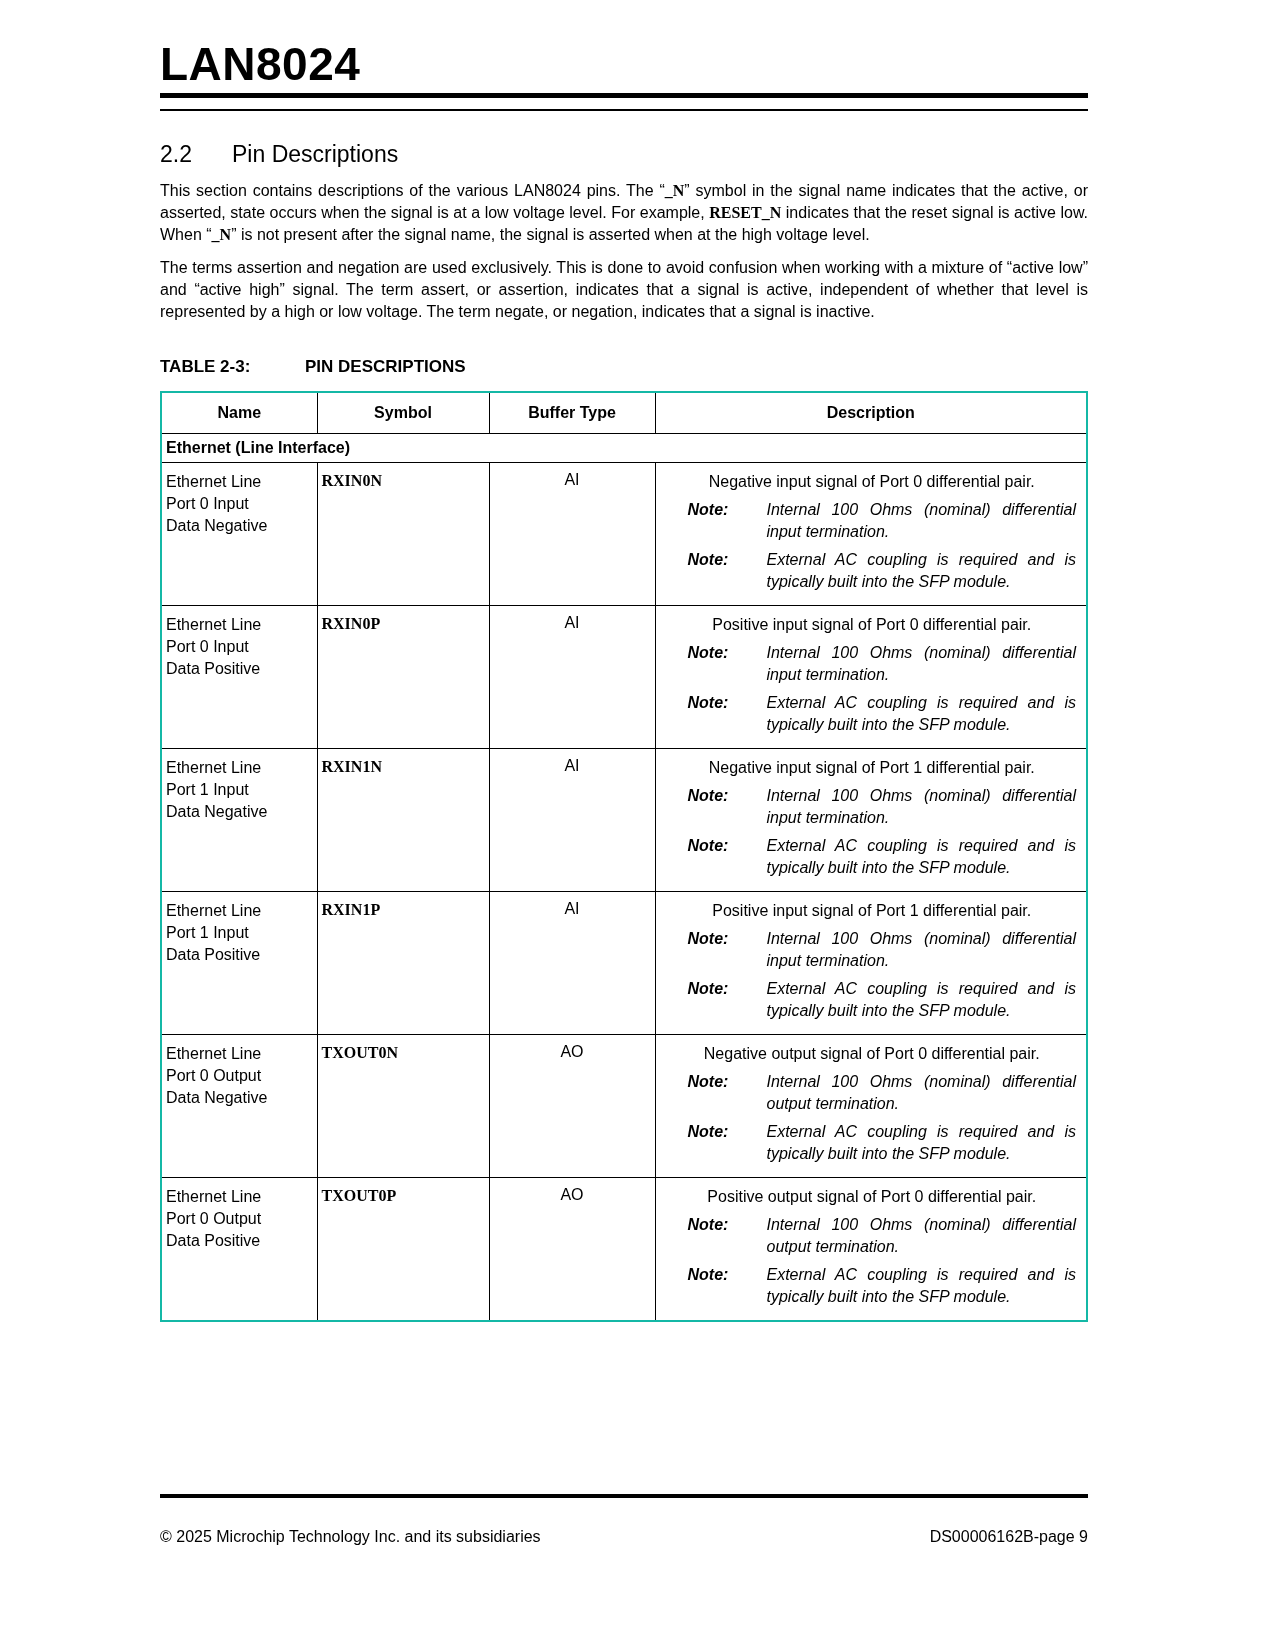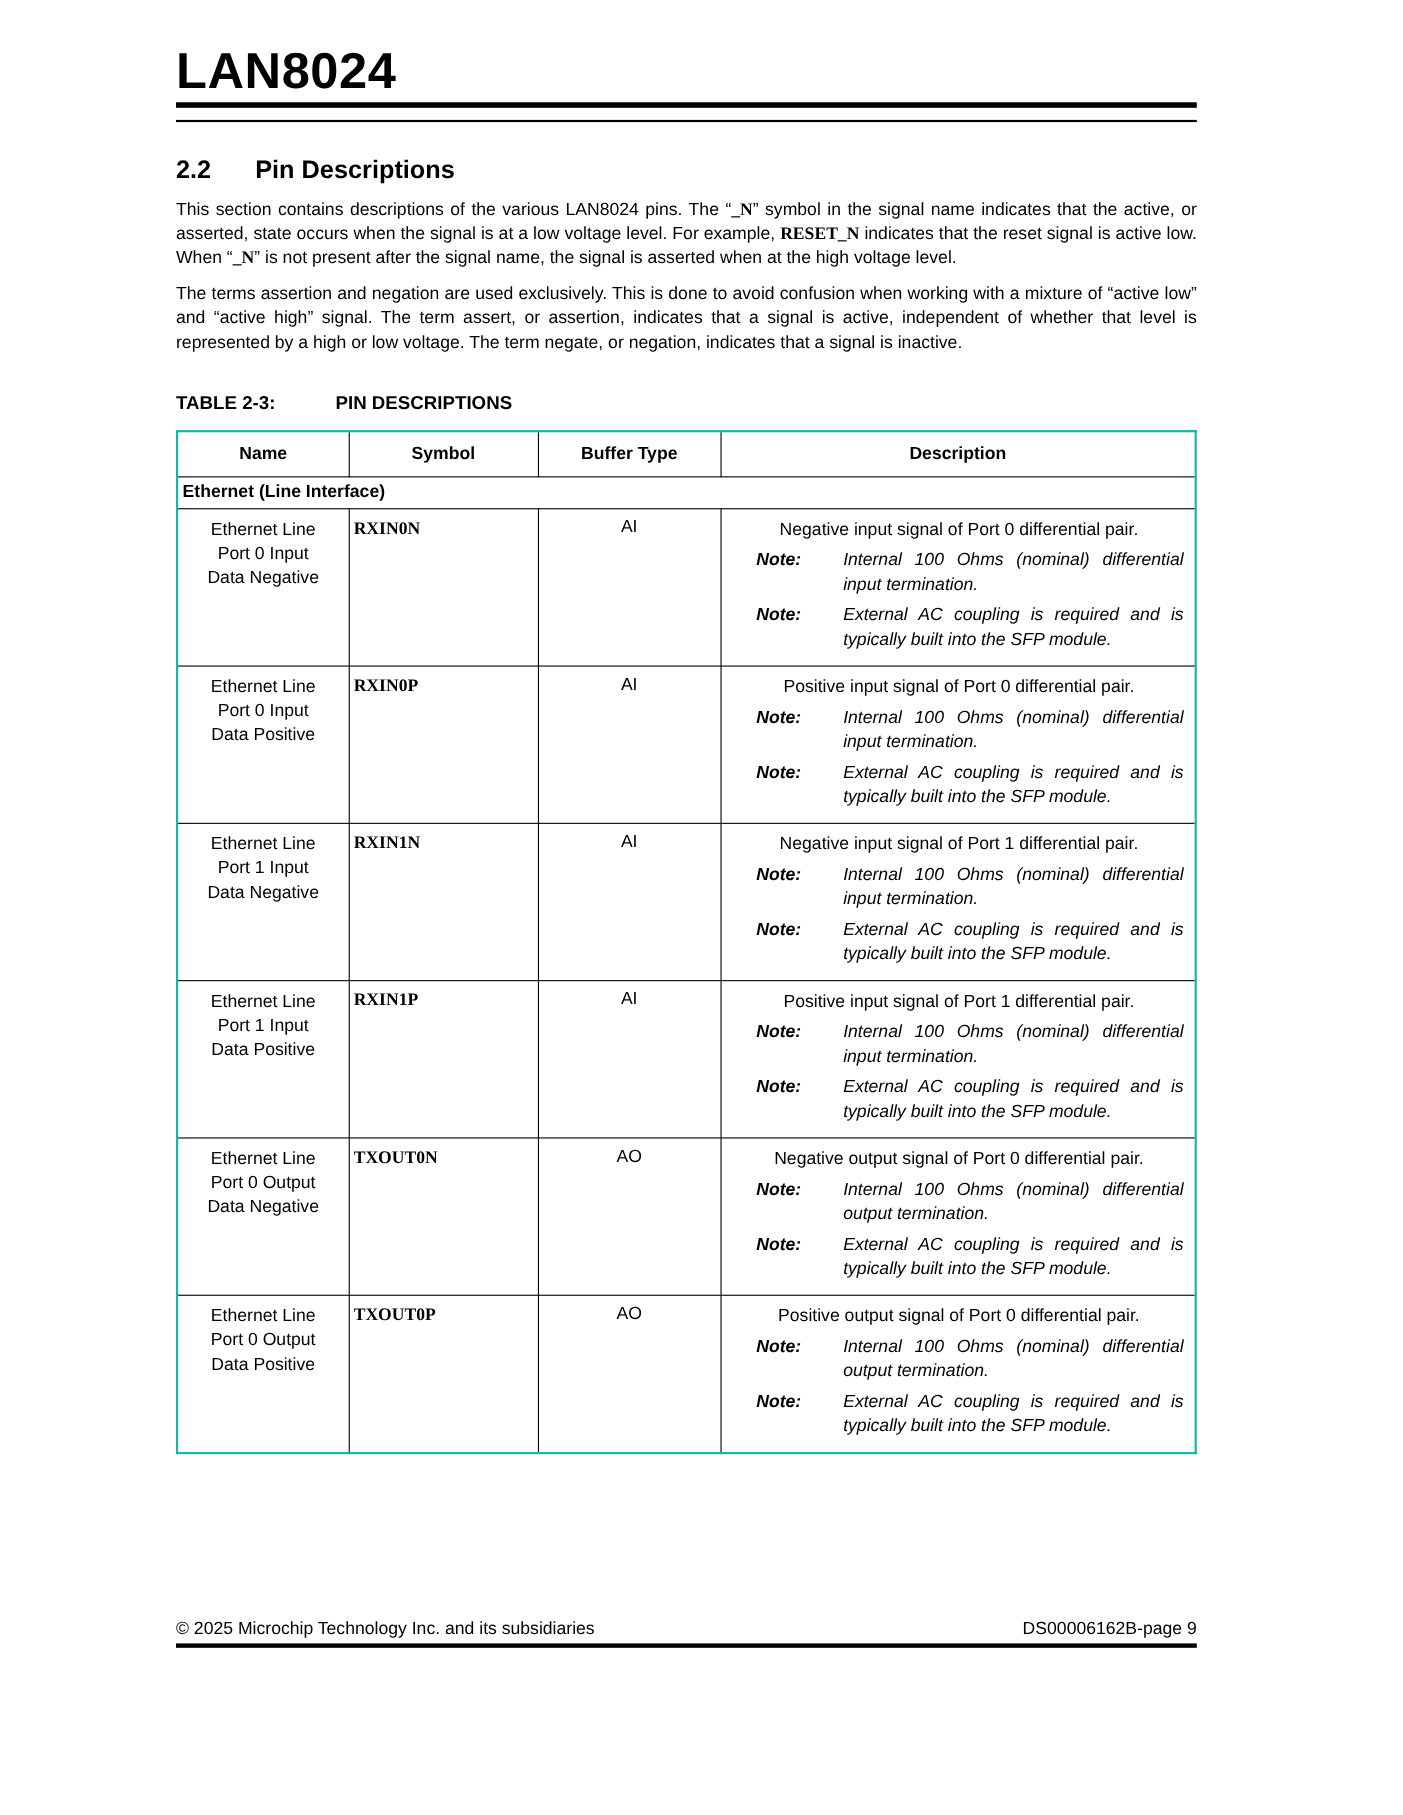--- a/index.html
+++ b/index.html
@@ -4,42 +4,42 @@
 <style>
   html, body { margin: 0; padding: 0; background: #ffffff; }
   .page {
     width: 1275px; height: 1650px; position: relative; box-sizing: border-box;
     background: #ffffff; color: #000000;
     font-family: "Liberation Sans", sans-serif;
     padding: 40px 187px 0 160px; overflow: hidden;
   }
   .title { font-size: 46px; font-weight: bold; line-height: 1.05; letter-spacing: 0.5px; }
   .double-rule { margin-top: 5px; height: 11px; border-top: 5px solid #000; border-bottom: 2px solid #000; }
-  .section-heading { margin-top: 30px; font-size: 23px; font-weight: bold; }
+  .section-heading { margin-top: 30px; font-size: 23px; font-weight: normal; }
   .section-num { display: inline-block; width: 72px; }
   .body-para { font-size: 16px; line-height: 22px; text-align: justify; margin: 11px 0 0 0; }
   .first-para { margin-top: 12px; }
   .sym { font-family: "Liberation Serif", serif; font-weight: bold; }
   .table-label { margin-top: 34px; font-size: 17px; font-weight: bold; }
   .table-label-num { display: inline-block; width: 145px; }
   table.pins { margin-top: 14px; width: 100%; border-collapse: collapse; border: 2px solid #14b8a6; }
   .pins th, .pins td { border: 1px solid #000; font-size: 16px; }
   .pins th { font-weight: bold; text-align: center; padding: 11px 4px; }
   .group-row td { font-weight: bold; text-align: left; padding: 5px 4px; }
   .pins td { vertical-align: top; }
-  td.c-name { text-align: center; padding: 8px 4px; white-space: pre-line; line-height: 22px; }
+  td.c-name { padding: 8px 4px; white-space: pre-line; line-height: 22px; }
   td.c-sym { text-align: left; padding: 9px 4px; font-family: "Liberation Serif", serif; font-weight: bold; }
   td.c-buf { text-align: center; padding: 8px 16px; }
   td.c-desc { padding: 8px 10px 12px 12px; line-height: 22px; }
   .desc-main { text-align: center; }
   .note { display: flex; margin-top: 6px; padding-left: 20px; font-style: italic; }
   .note-label { font-weight: bold; flex: 0 0 79px; }
   .note-text { flex: 1; text-align: justify; }
   .footer-rule { position: absolute; left: 160px; right: 187px; top: 1494px; border-top: 4px solid #000; height: 0; }
-  .footer { position: absolute; left: 160px; right: 187px; top: 1472px; font-size: 16px; display: flex; justify-content: space-between; }
+  .footer { position: absolute; left: 160px; right: 187px; top: 1528px; font-size: 16px; display: flex; justify-content: space-between; }
 </style>
 </head>
 <body>
 
 <div class="page">
 
   <div class="title">LAN8024</div>
   <div class="double-rule"></div>
 
   <div class="section-heading"><span class="section-num">2.2</span><span>Pin Descriptions</span></div>

